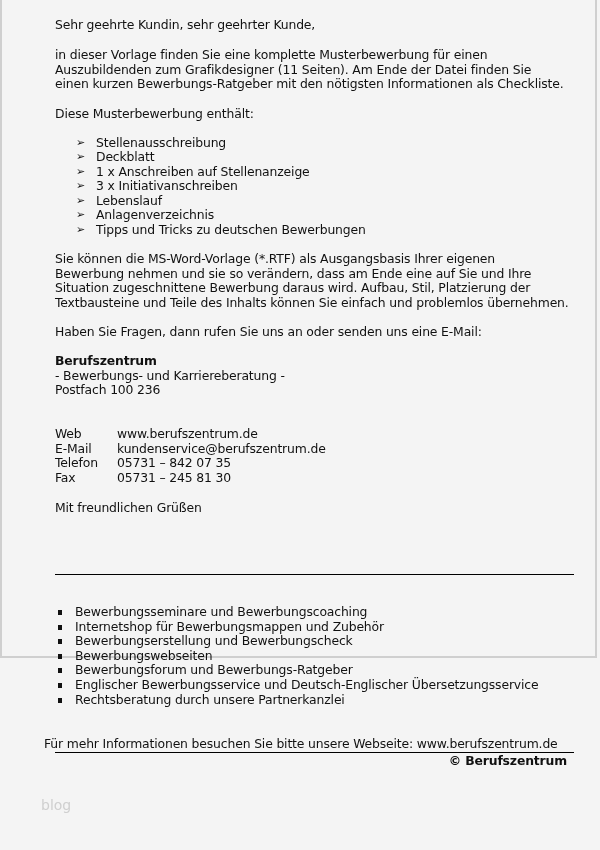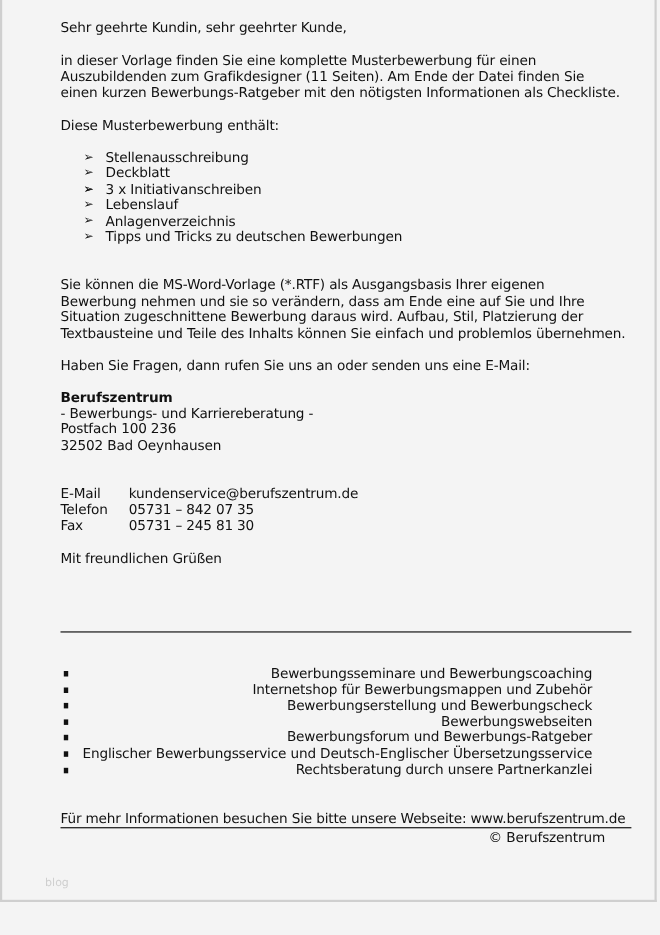--- a/index.html
+++ b/index.html
@@ -8,79 +8,79 @@
     background: #f4f4f4;
     position: relative;
     overflow: hidden;
     font-family: "DejaVu Sans", sans-serif;
     font-size: 12.4px;
     color: #111;
     letter-spacing: -0.15px;
   }
   .page {
     position: absolute; left: 0; top: 0;
-    width: 597px; height: 820px;
+    width: 597px; height: 658px;
     border-left: 2px solid #cfcfcf;
     border-right: 2px solid #cfcfcf;
     border-bottom: 2px solid #cfcfcf;
     box-sizing: border-box;
   }
   .abs { position: absolute; white-space: nowrap; line-height: 14.6px; }
   .para { left: 53px; }
   b { font-weight: normal; }
   .bullet-list { position: absolute; left: 53px; margin: 0; padding: 0; list-style: none; }
   .bullet-list li { position: relative; line-height: 14.6px; white-space: nowrap; }
   .arrow-list li { padding-left: 41px; }
   .arrow-list .mark { position: absolute; left: 21px; top: 0; font-size: 11px; }
-  .square-list li { padding-left: 20px; text-align: right; }
+  .square-list li { padding-left: 20px; }
   .square-list .mark {
     position: absolute; left: 3px; top: 5px; width: 4px; height: 5px; background: #111;
   }
   .rule { position: absolute; left: 53px; width: 519px; height: 0; border-top: 1.5px solid #000; }
   .contact-row { position: absolute; left: 53px; line-height: 14.6px; white-space: nowrap; }
   .contact-row .lbl { display: inline-block; width: 62px; }
-  .footer-link { position: absolute; left: 53px; width: 519px; line-height: 14.6px; white-space: nowrap; }
-  .copyright { position: absolute; right: 45px; font-weight: normal; line-height: 14.6px; white-space: nowrap; }
-  .watermark { position: absolute; left: 39px; top: 797px; color: #cfcfcf; font-size: 10px; letter-spacing: 0; }
+  .footer-link { position: absolute; left: 42px; width: 519px; line-height: 14.6px; white-space: nowrap; }
+  .copyright { position: absolute; right: 28px; font-weight: bold; line-height: 14.6px; white-space: nowrap; }
+  .watermark { position: absolute; left: 39px; top: 797px; color: #cfcfcf; font-size: 14px; letter-spacing: 0; }
 </style>
 </head>
 <body>
 
 <div class="page">
 
   <div class="abs para" style="top:18px">Sehr geehrte Kundin, sehr geehrter Kunde,</div>
 
   <div class="abs para" style="top:48px"><span>in dieser Vorlage finden Sie eine komplette </span><b>Musterbewerbung</b><span> für einen</span></div>
   <div class="abs para" style="top:62.6px"><b>Auszubildenden zum Grafikdesigner (11 Seiten)</b><span>. Am Ende der Datei finden Sie</span></div>
   <div class="abs para" style="top:77.2px">einen kurzen Bewerbungs-Ratgeber mit den nötigsten Informationen als Checkliste.</div>
 
   <div class="abs para" style="top:106.5px">Diese Musterbewerbung enthält:</div>
 
   <ul class="bullet-list arrow-list" style="top:135.5px">
     <li><span class="mark">➢</span><span>Stellenausschreibung</span></li>
     <li><span class="mark">➢</span><span>Deckblatt</span></li>
-    <li><span class="mark">➢</span></li>
+    <li><span class="mark">➢</span><span>1 x Anschreiben auf Stellenanzeige</span></li>
     <li><span class="mark">➢</span><span>3 x Initiativanschreiben</span></li>
     <li><span class="mark">➢</span><span>Lebenslauf</span></li>
     <li><span class="mark">➢</span><span>Anlagenverzeichnis</span></li>
     <li><span class="mark">➢</span><span>Tipps und Tricks zu deutschen Bewerbungen</span></li>
   </ul>
 
   <div class="abs para" style="top:252px">Sie können die MS-Word-Vorlage (*.RTF) als Ausgangsbasis Ihrer eigenen</div>
   <div class="abs para" style="top:266.6px">Bewerbung nehmen und sie so verändern, dass am Ende eine auf Sie und Ihre</div>
   <div class="abs para" style="top:281.2px">Situation zugeschnittene Bewerbung daraus wird. Aufbau, Stil, Platzierung der</div>
   <div class="abs para" style="top:295.8px">Textbausteine und Teile des Inhalts können Sie einfach und problemlos übernehmen.</div>
 
   <div class="abs para" style="top:325px">Haben Sie Fragen, dann rufen Sie uns an oder senden uns eine E-Mail:</div>
 
   <div class="abs para" style="top:354px; font-weight:bold">Berufszentrum</div>
   <div class="abs para" style="top:368.6px">- Bewerbungs- und Karriereberatung -</div>
   <div class="abs para" style="top:383.2px">Postfach 100 236</div>
-  <div class="abs para" style="top:397.8px">32502 Bad Oeynhausen</div>
 
+  <div class="contact-row" style="top:427px"><span class="lbl">Web</span><span>www.berufszentrum.de</span></div>
   <div class="contact-row" style="top:441.6px"><span class="lbl">E-Mail</span><span>kundenservice@berufszentrum.de</span></div>
   <div class="contact-row" style="top:456.2px"><span class="lbl">Telefon</span><span>05731 – 842 07 35</span></div>
   <div class="contact-row" style="top:470.8px"><span class="lbl">Fax</span><span>05731 – 245 81 30</span></div>
 
   <div class="abs para" style="top:500.5px">Mit freundlichen Grüßen</div>
 
   <div class="rule" style="top:574px"></div>
 
   <ul class="bullet-list square-list" style="top:605px">
     <li><span class="mark"></span><span>Bewerbungsseminare und Bewerbungscoaching</span></li>

